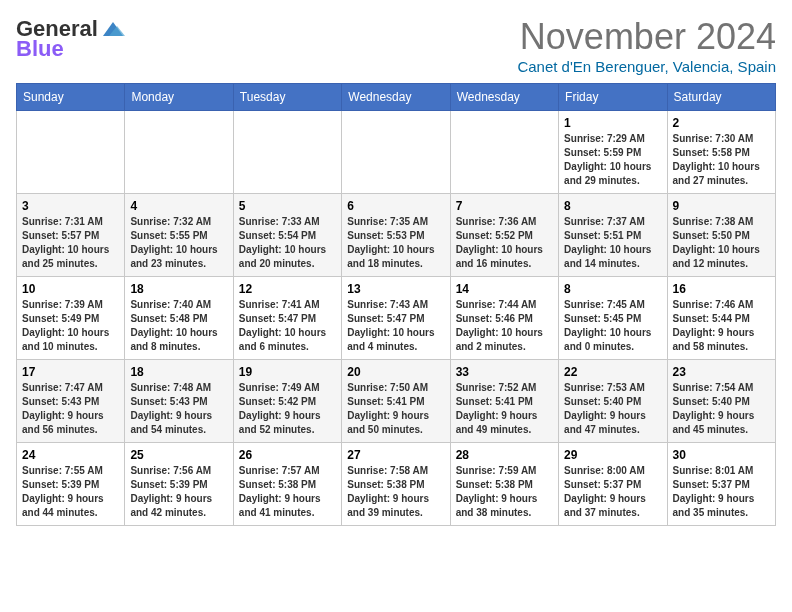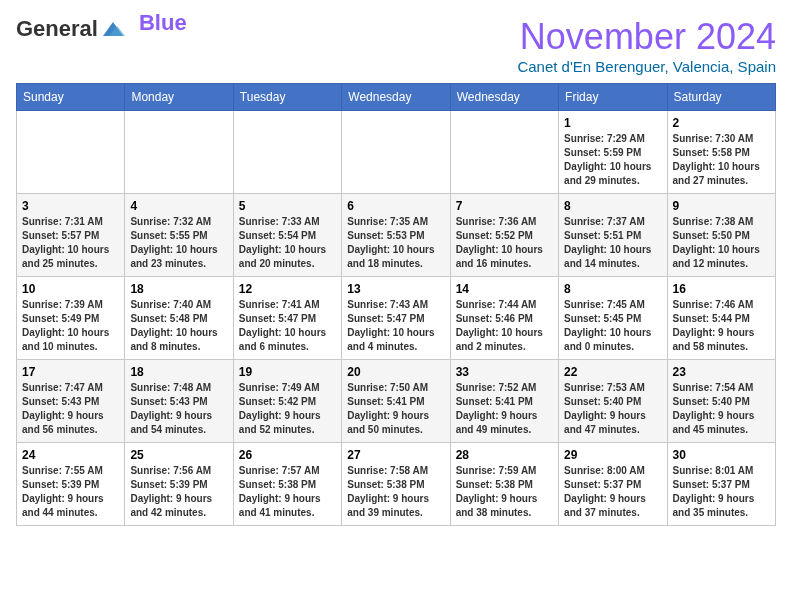--- a/index.html
+++ b/index.html
@@ -11,22 +11,22 @@
       padding: 16px;
     }
     .header {
       display: flex;
       align-items: flex-start;
       justify-content: space-between;
       margin-bottom: 8px;
     }
     .logo {
       display: flex;
+      flex-direction: column;
       align-items: flex-start;
-      gap: 12px;
     }
     .logo-text {
       display: flex;
       align-items: center;
       font-size: 22px;
       font-weight: bold;
       color: #333;
     }
     .logo-general { color: #333; }
     .logo-blue { color: #1a6fbb; }
@@ -34,21 +34,21 @@
       width: 28px;
       height: 22px;
       margin-left: 1px;
     }
     .title-block {
       text-align: right;
     }
     .month-title {
       font-size: 36px;
       font-weight: normal;
-      color: #8b5cf6;
+      color: #737373;
       margin-left: 20px;
     }
     .location {
       font-size: 15px;
       color: #0369a1;
     }
     table {
       width: 100%;
       border-collapse: collapse;
       font-size: 11px;

